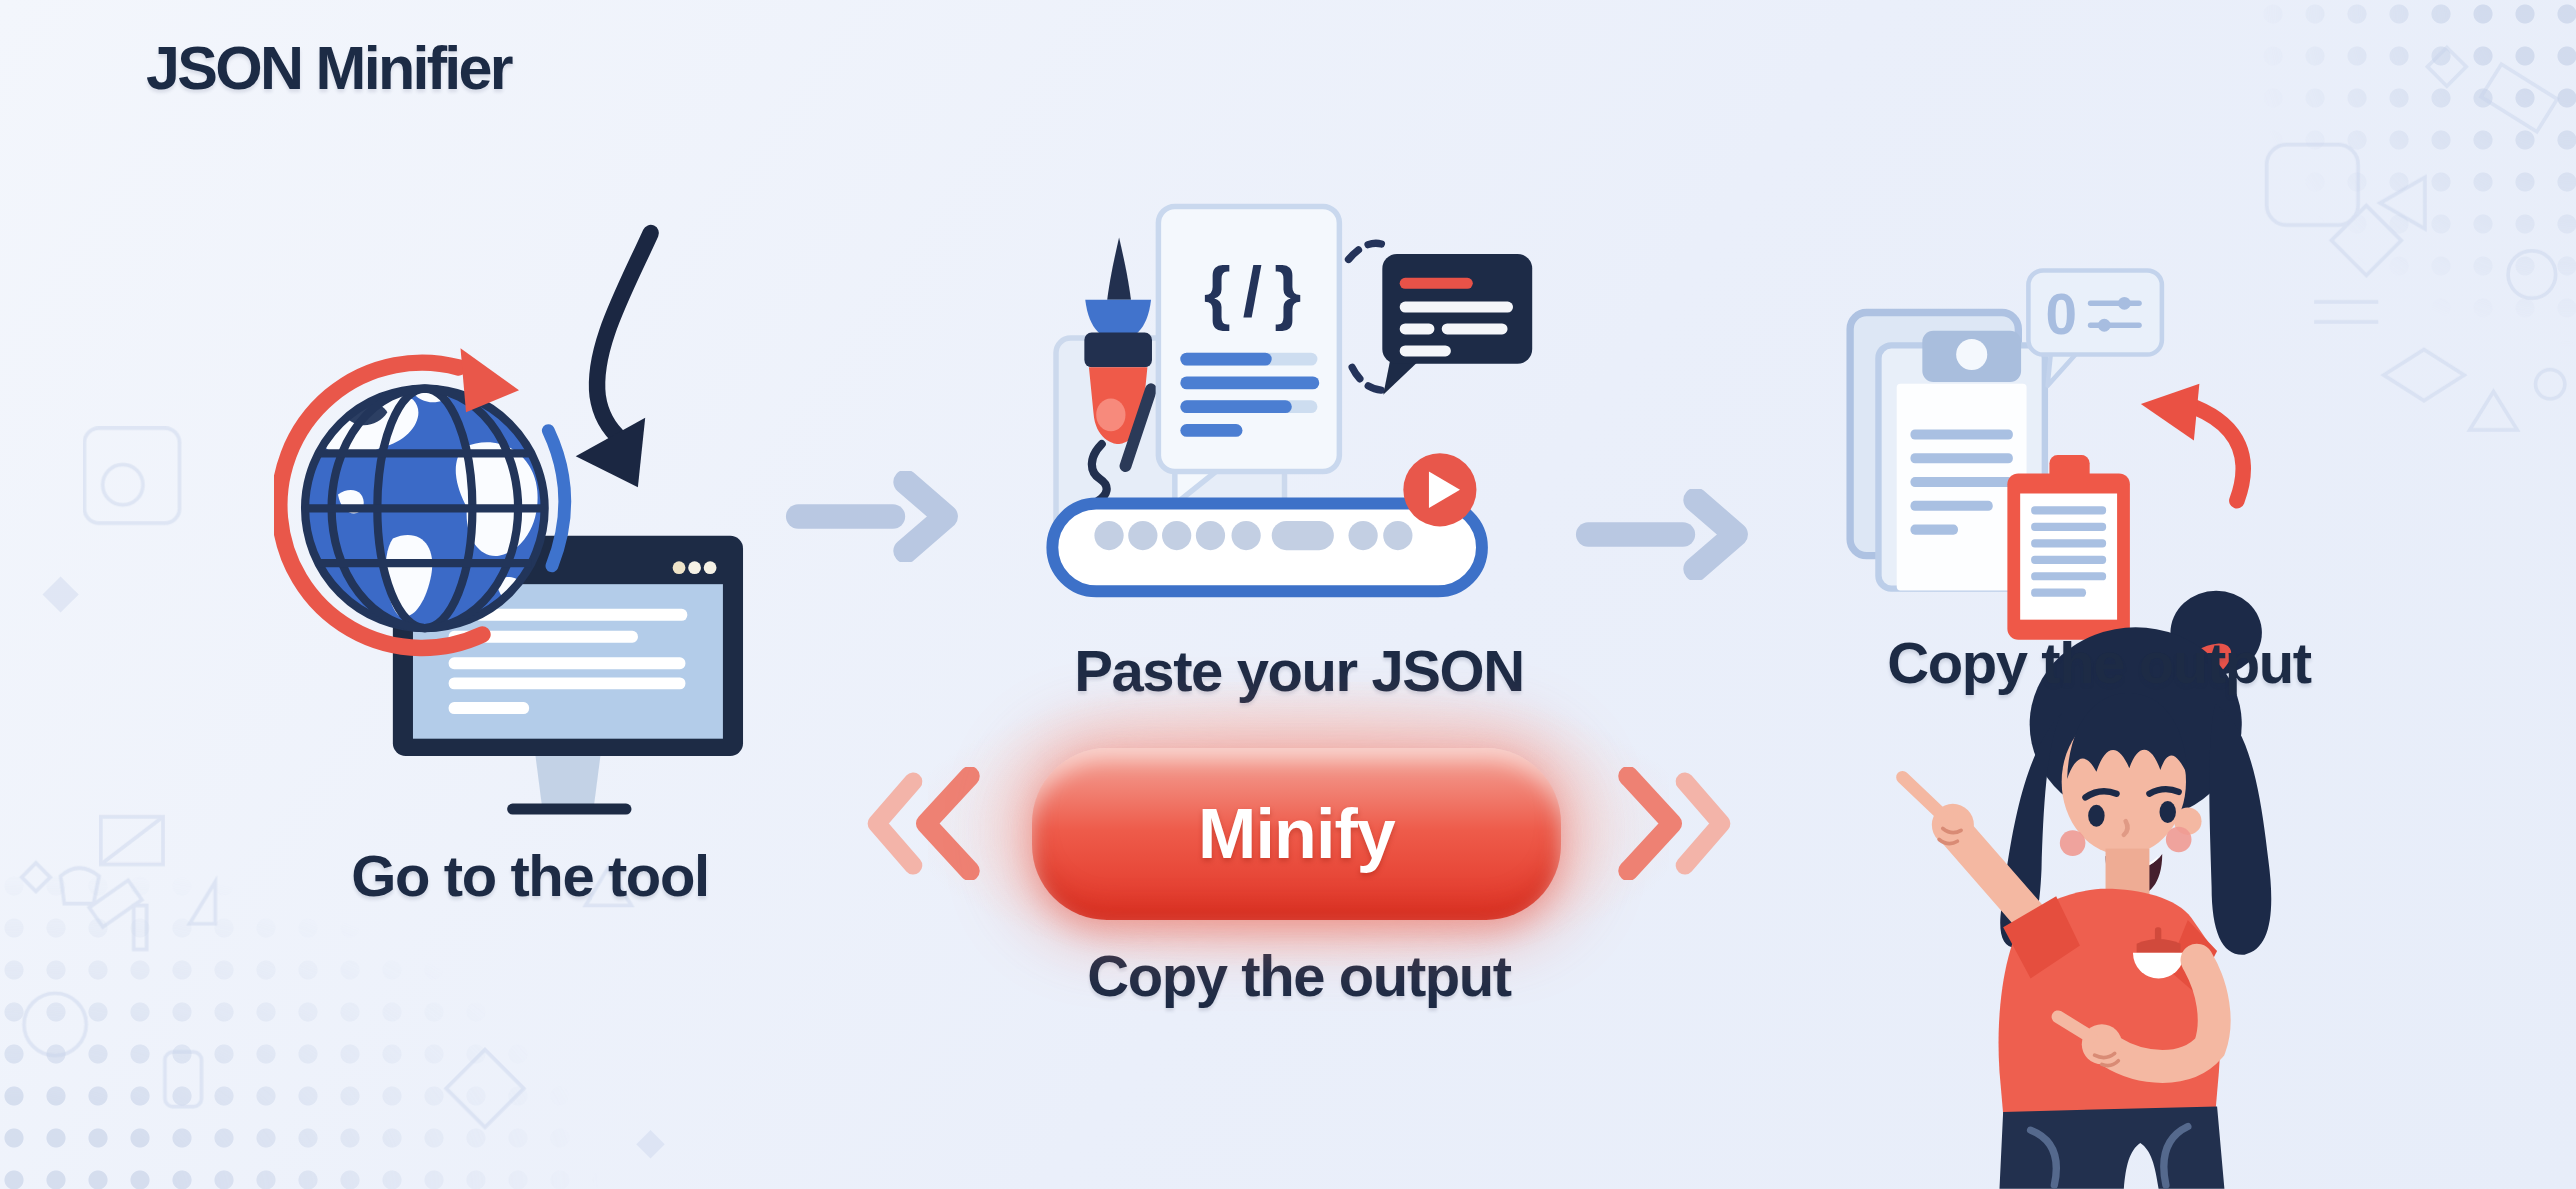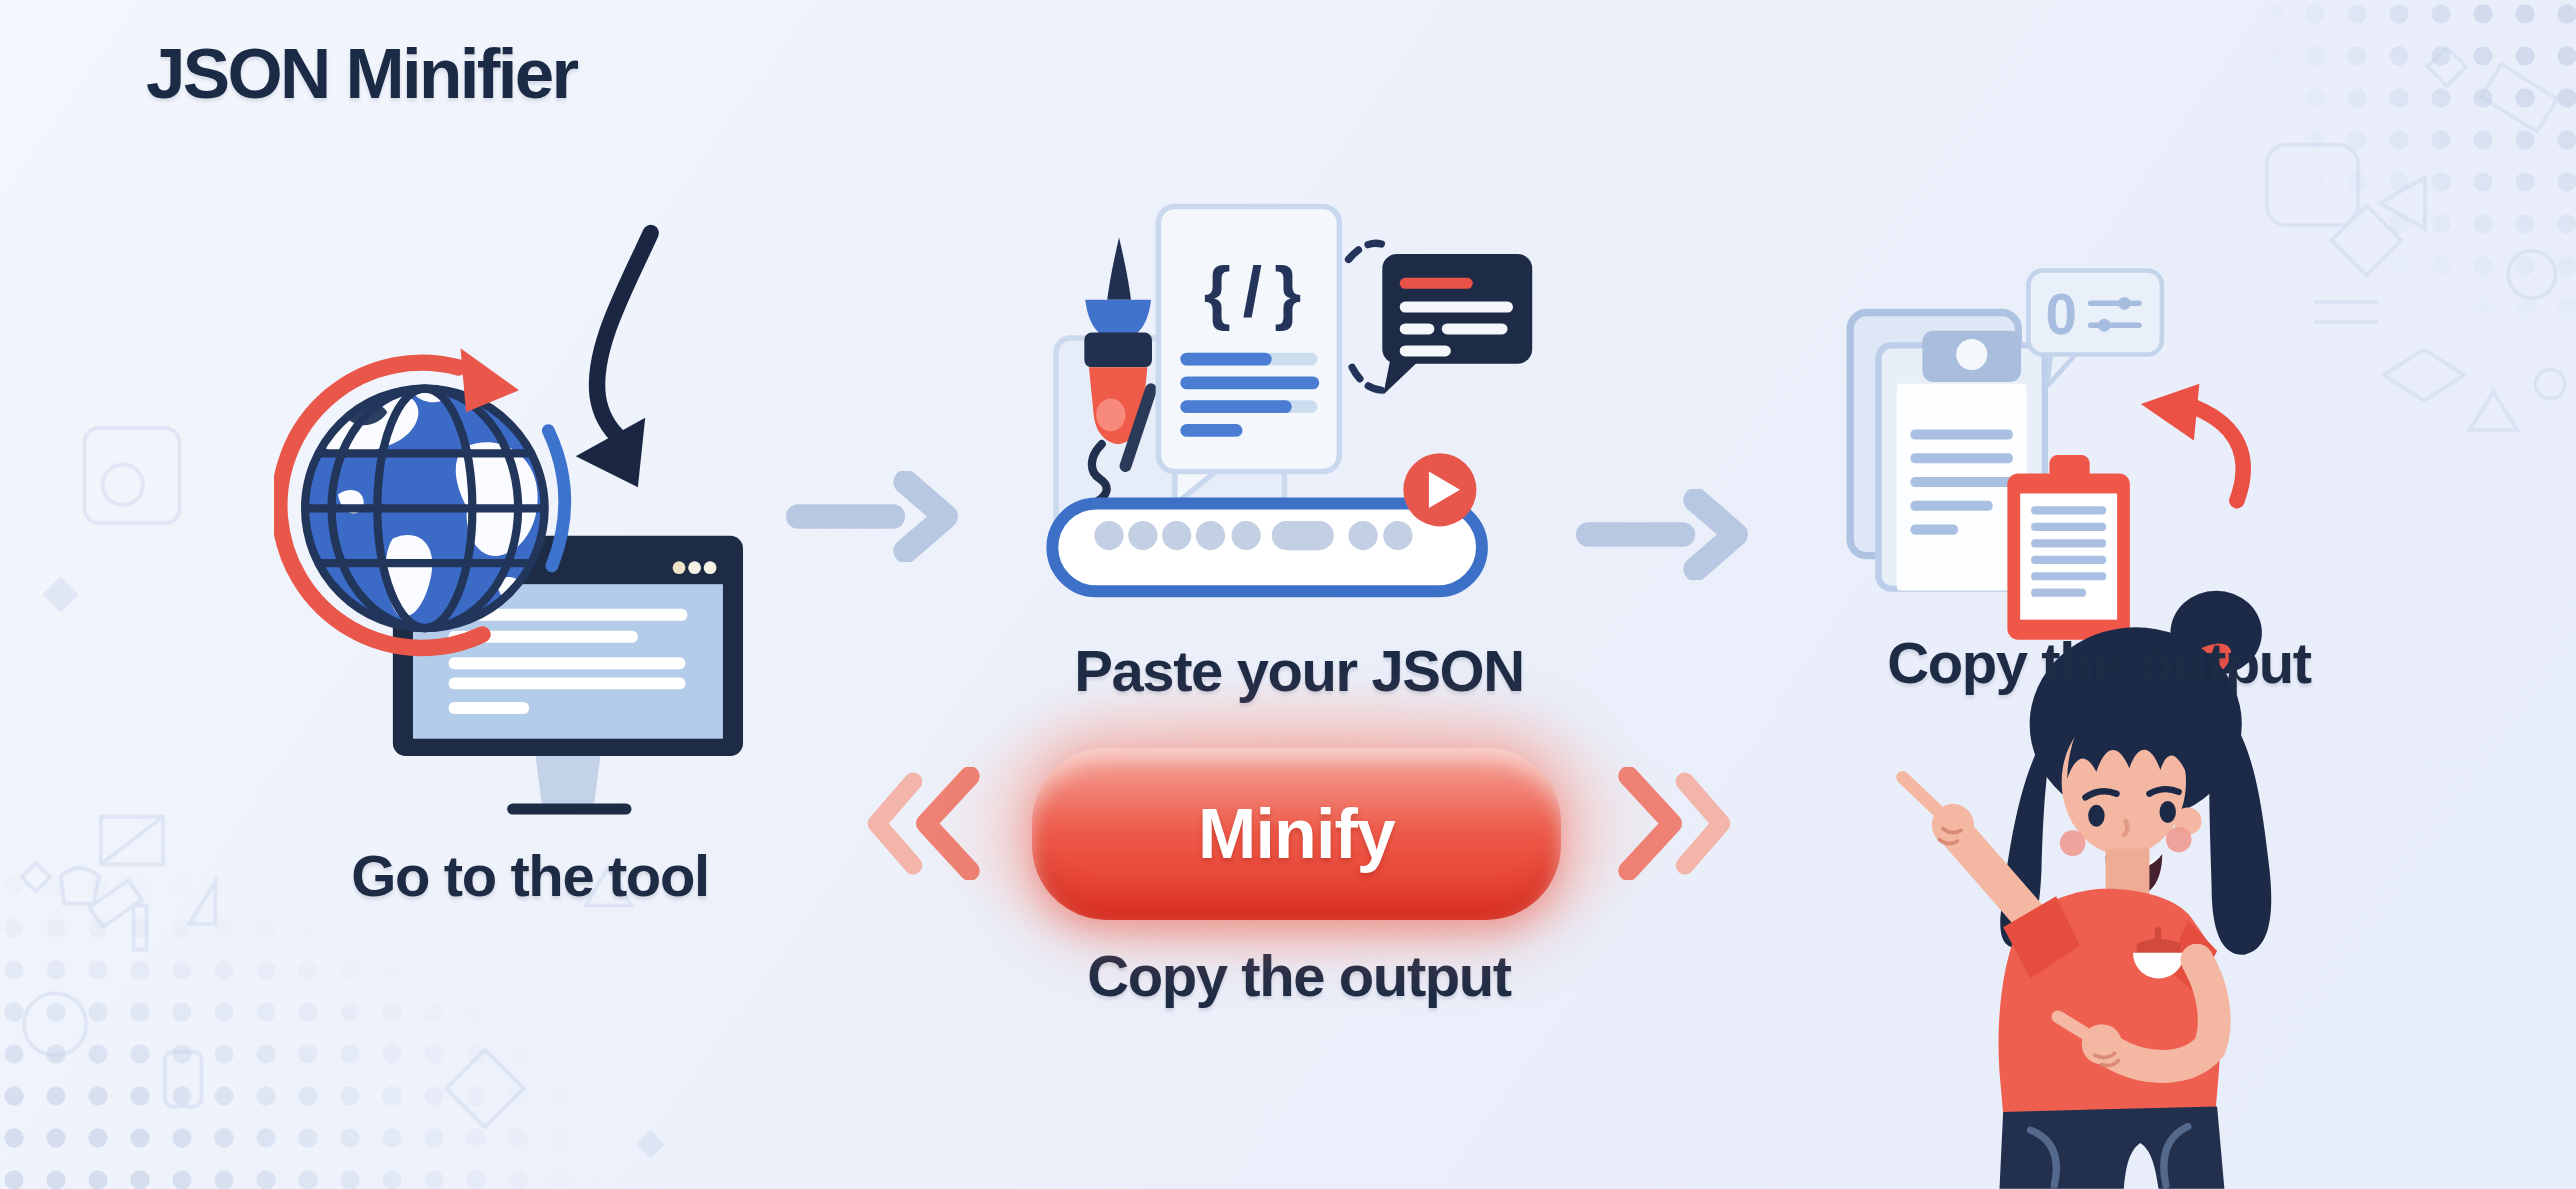--- a/index.html
+++ b/index.html
@@ -11,21 +11,21 @@
   .dots{position:absolute;pointer-events:none;
     background-image:radial-gradient(circle,#b7c5e0 9.1px,rgba(183,197,224,0) 10px);
     background-size:42px 42px;opacity:.45;}
   .dots-tr{top:-7.3px;right:-7.3px;width:457px;height:476px;
     -webkit-mask-image:radial-gradient(ellipse 476px 494px at top right,#000 22%,transparent 72%);
     mask-image:radial-gradient(ellipse 476px 494px at top right,#000 22%,transparent 72%);}
   .dots-bl{left:-7.3px;bottom:-7.3px;width:842px;height:457px;
     -webkit-mask-image:radial-gradient(ellipse 823px 457px at bottom left,#000 22%,transparent 74%);
     mask-image:radial-gradient(ellipse 823px 457px at bottom left,#000 22%,transparent 74%);}
   .deco{position:absolute;left:0;top:0;pointer-events:none;}
-  .page-title{position:absolute;left:146px;top:33px;font-size:71px;font-weight:700;
+  .page-title{position:absolute;left:146px;top:33px;font-size:61px;font-weight:700;
     color:#1c2b45;letter-spacing:-2.7px;text-shadow:0 2.7px 3.7px rgba(30,45,80,.12);}
   .step-label{position:absolute;font-size:58px;font-weight:700;color:#1d2b45;
     letter-spacing:-1.4px;text-align:center;width:512px;text-shadow:0 2.7px 3.7px rgba(30,45,80,.14);z-index:6;}
   .label-1{left:274px;top:842px;}
   .label-2{left:1043px;top:637px;}
   .label-2b{left:1043px;top:942px;}
   .label-3{left:1843px;top:629px;}
   .illu{position:absolute;z-index:3;}
   .illu-1{left:274px;top:220px;}
   .illu-2{left:1034px;top:201px;}

